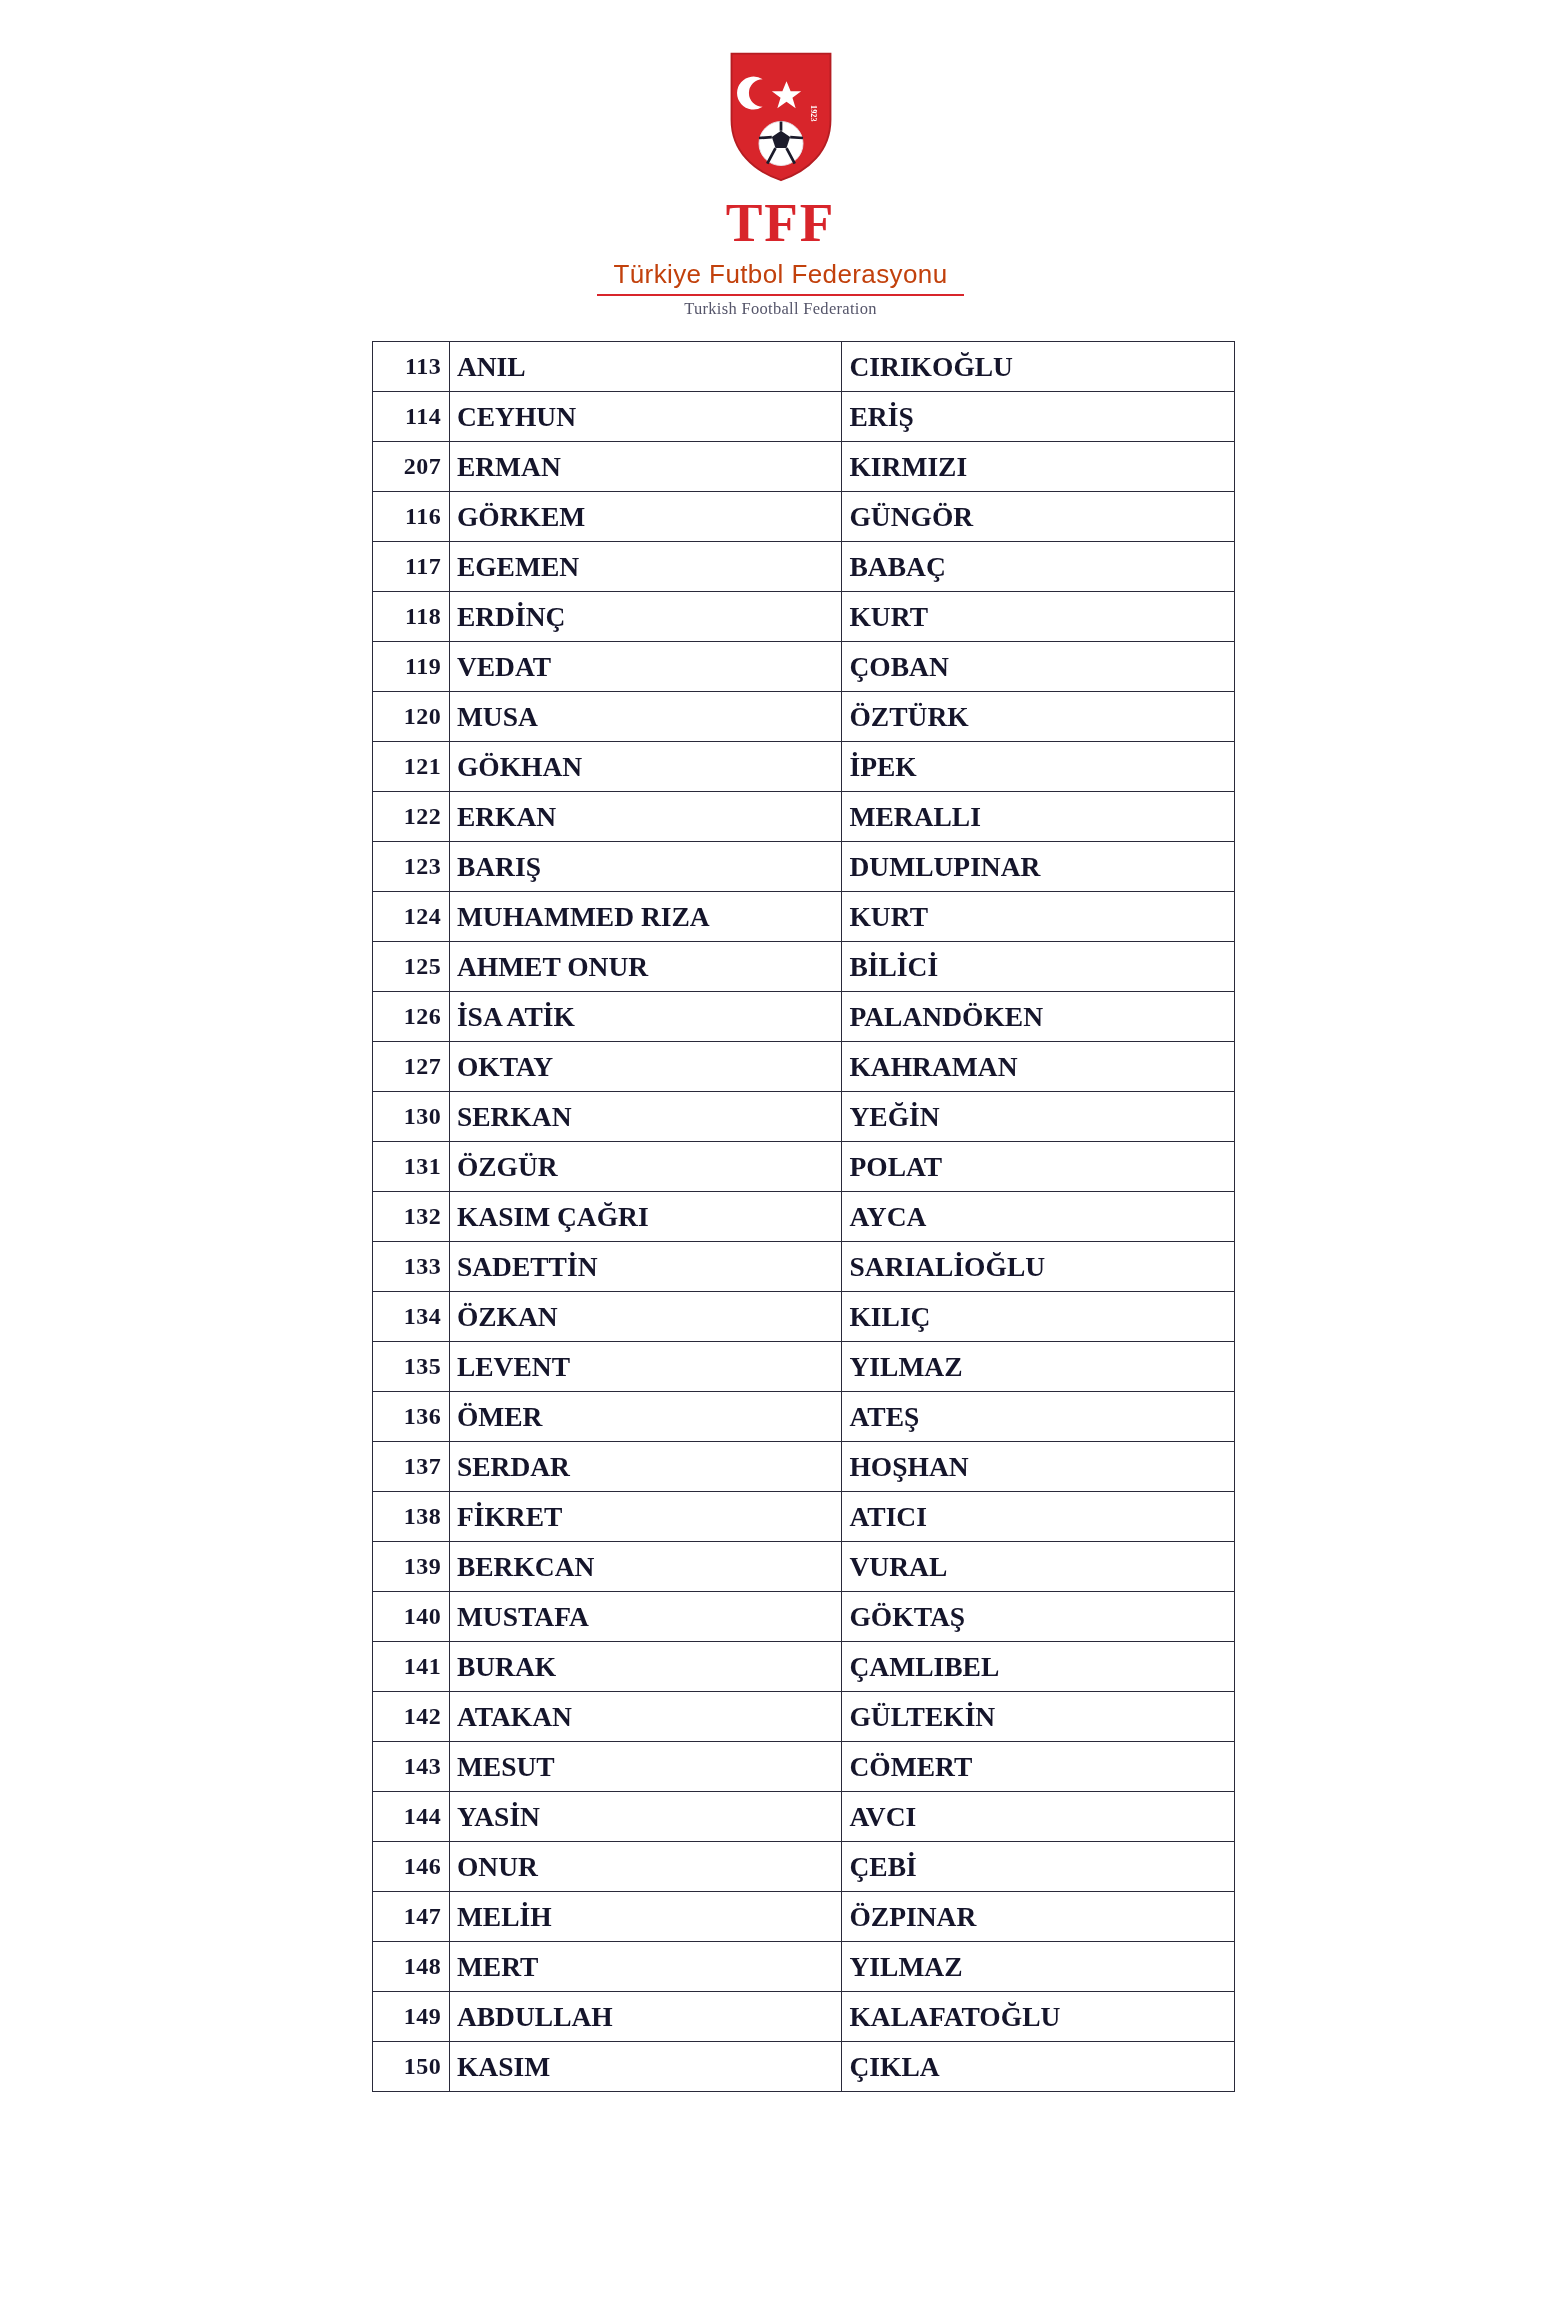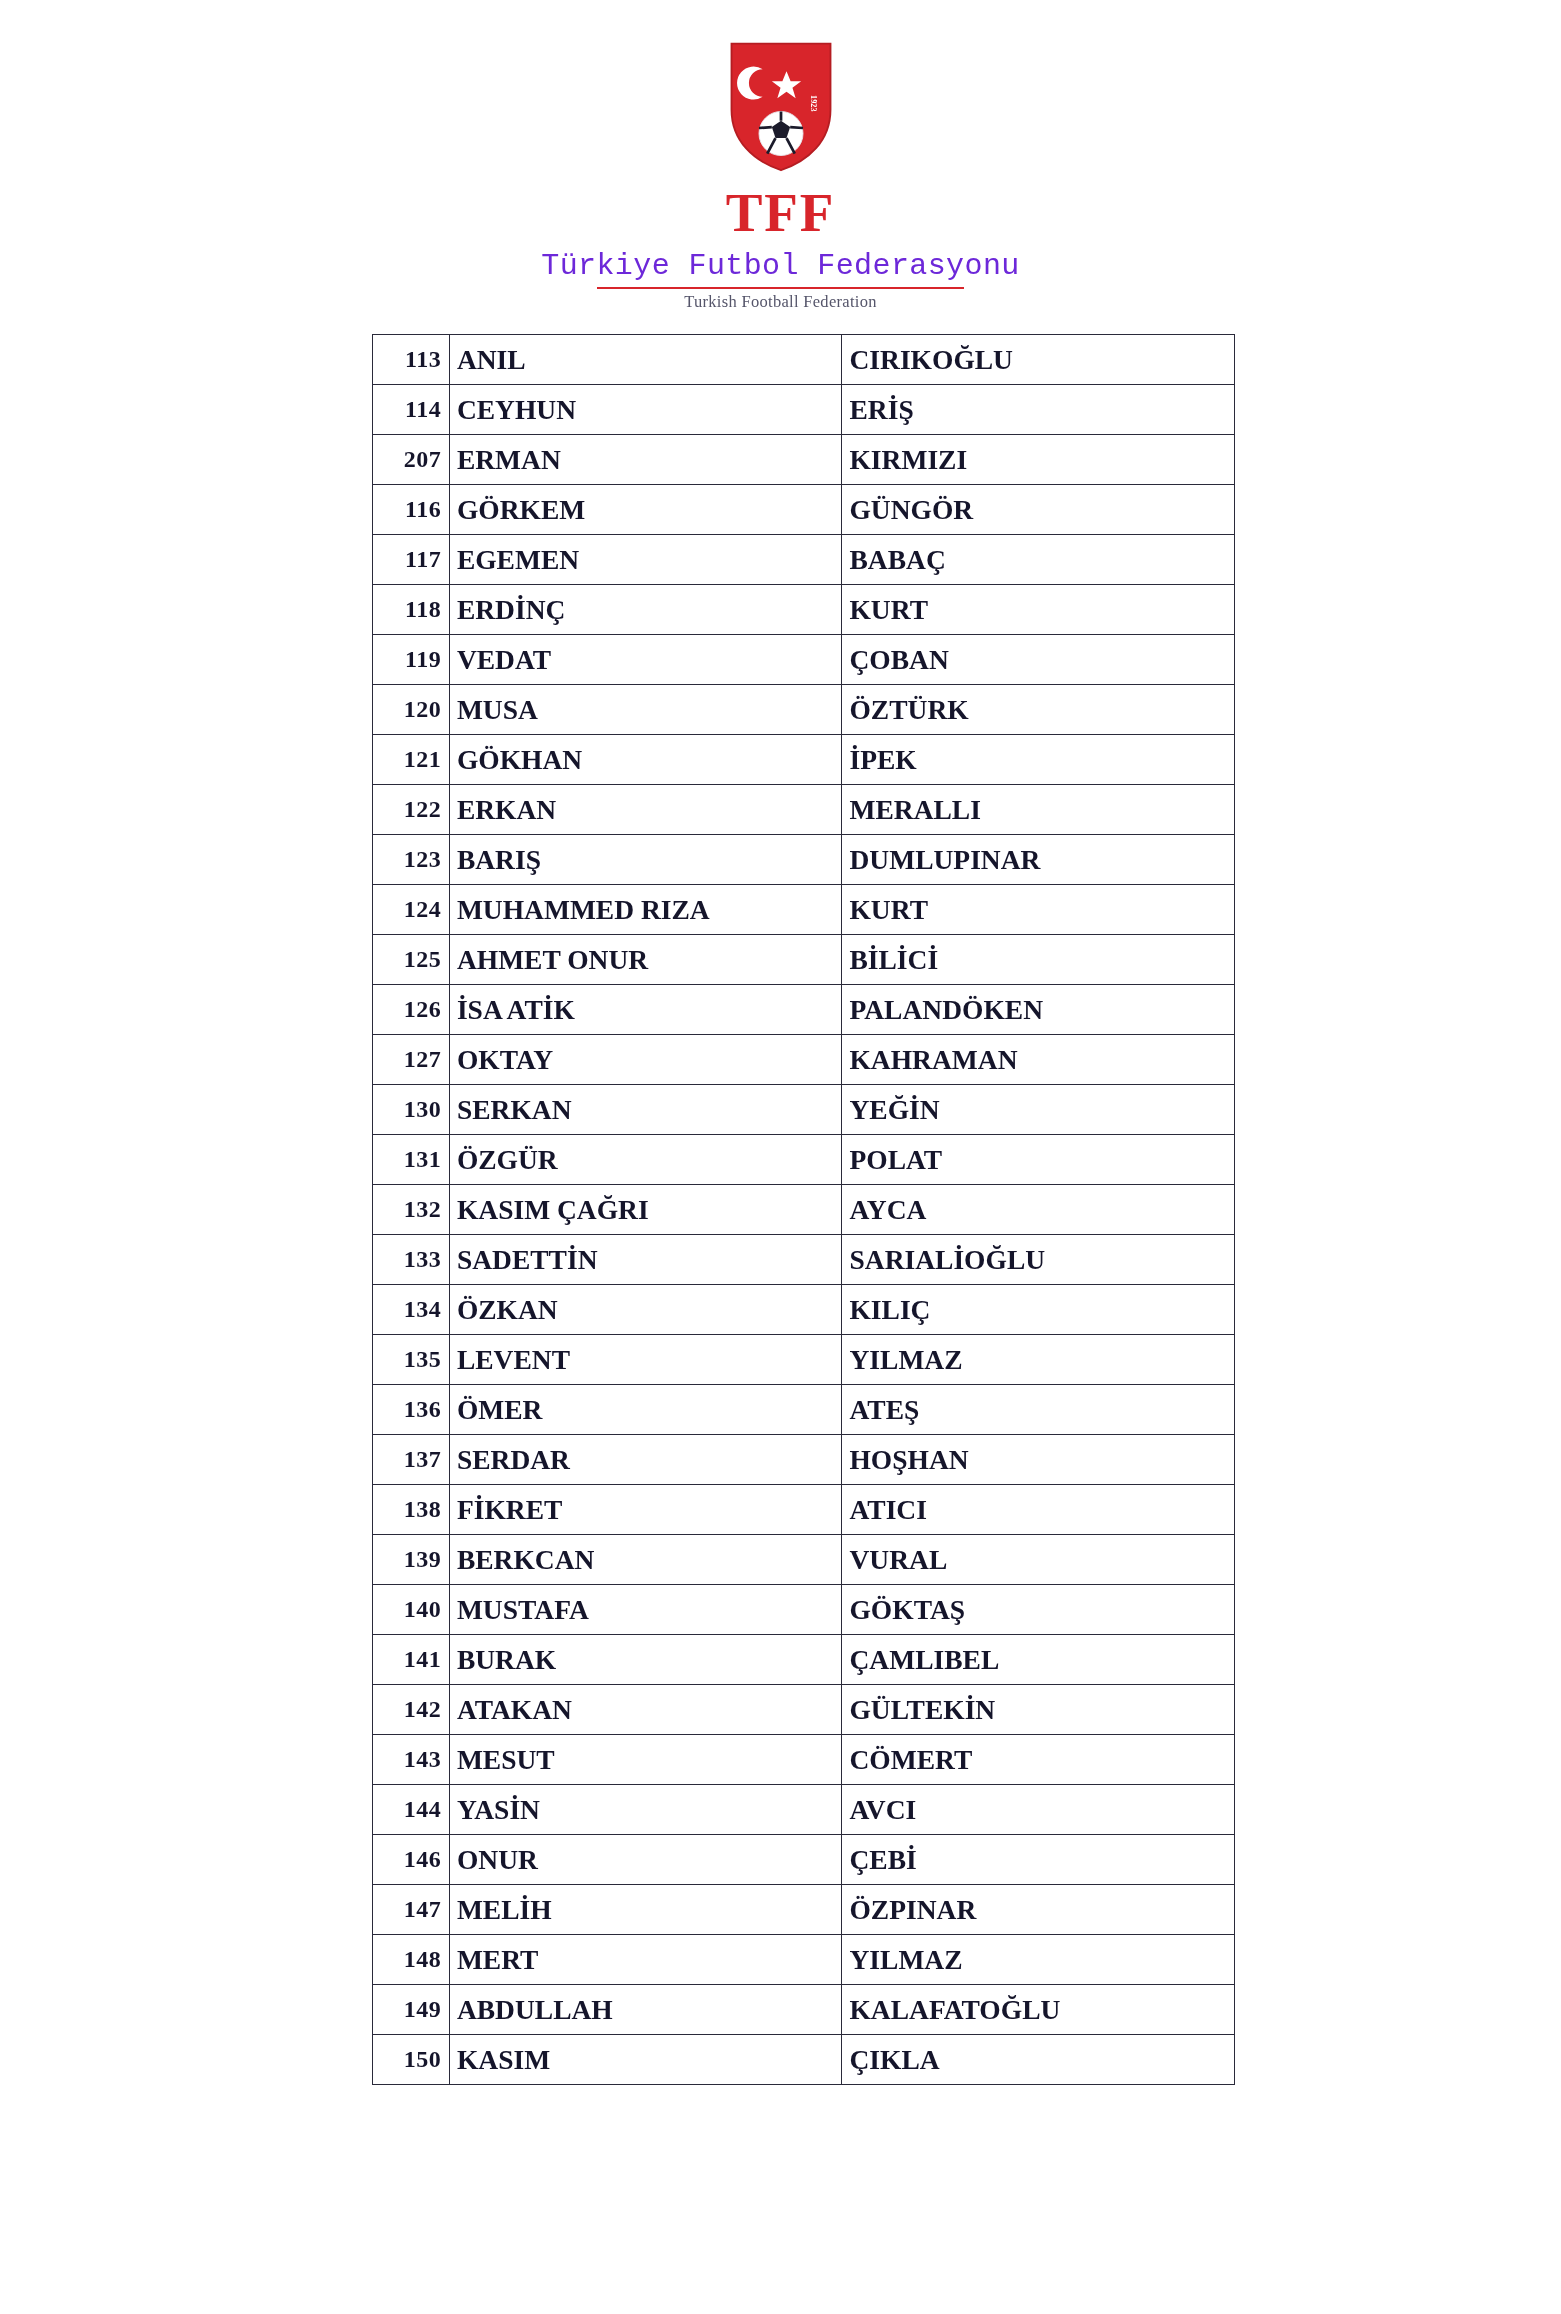--- a/index.html
+++ b/index.html
@@ -15,21 +15,21 @@
   }
   .page {
     position: relative;
     width: 1561px;
     height: 2314px;
     box-sizing: border-box;
   }
 
   
   .header {
-    padding-top: 38px;
+    padding-top: 48px;
     display: flex;
     flex-direction: column;
     align-items: center;
   }
   .crest {
     position: relative;
     width: 110px;
     height: 136px;
   }
   .crest svg { display: block; }
@@ -37,23 +37,23 @@
     margin-top: 11px;
     font-family: "Liberation Serif", serif;
     font-weight: bold;
     font-size: 55px;
     letter-spacing: 1.8px;
     color: #d8252b;
     line-height: 1;
   }
   .tff-sub1 {
     margin-top: 9.2px;
-    font-family: Liberation Mono, monospace;
-    font-size: 30px;
-    color: #6d28d9;
+    font-family: Liberation Sans, sans-serif;
+    font-size: 26px;
+    color: #c2410c;
     letter-spacing: 0.4px;
   }
   .tff-rule {
     margin-top: 3.7px;
     width: 367px;
     height: 1.8px;
     background: #d8252b;
   }
   .tff-sub2 {
     margin-top: 3.7px;

